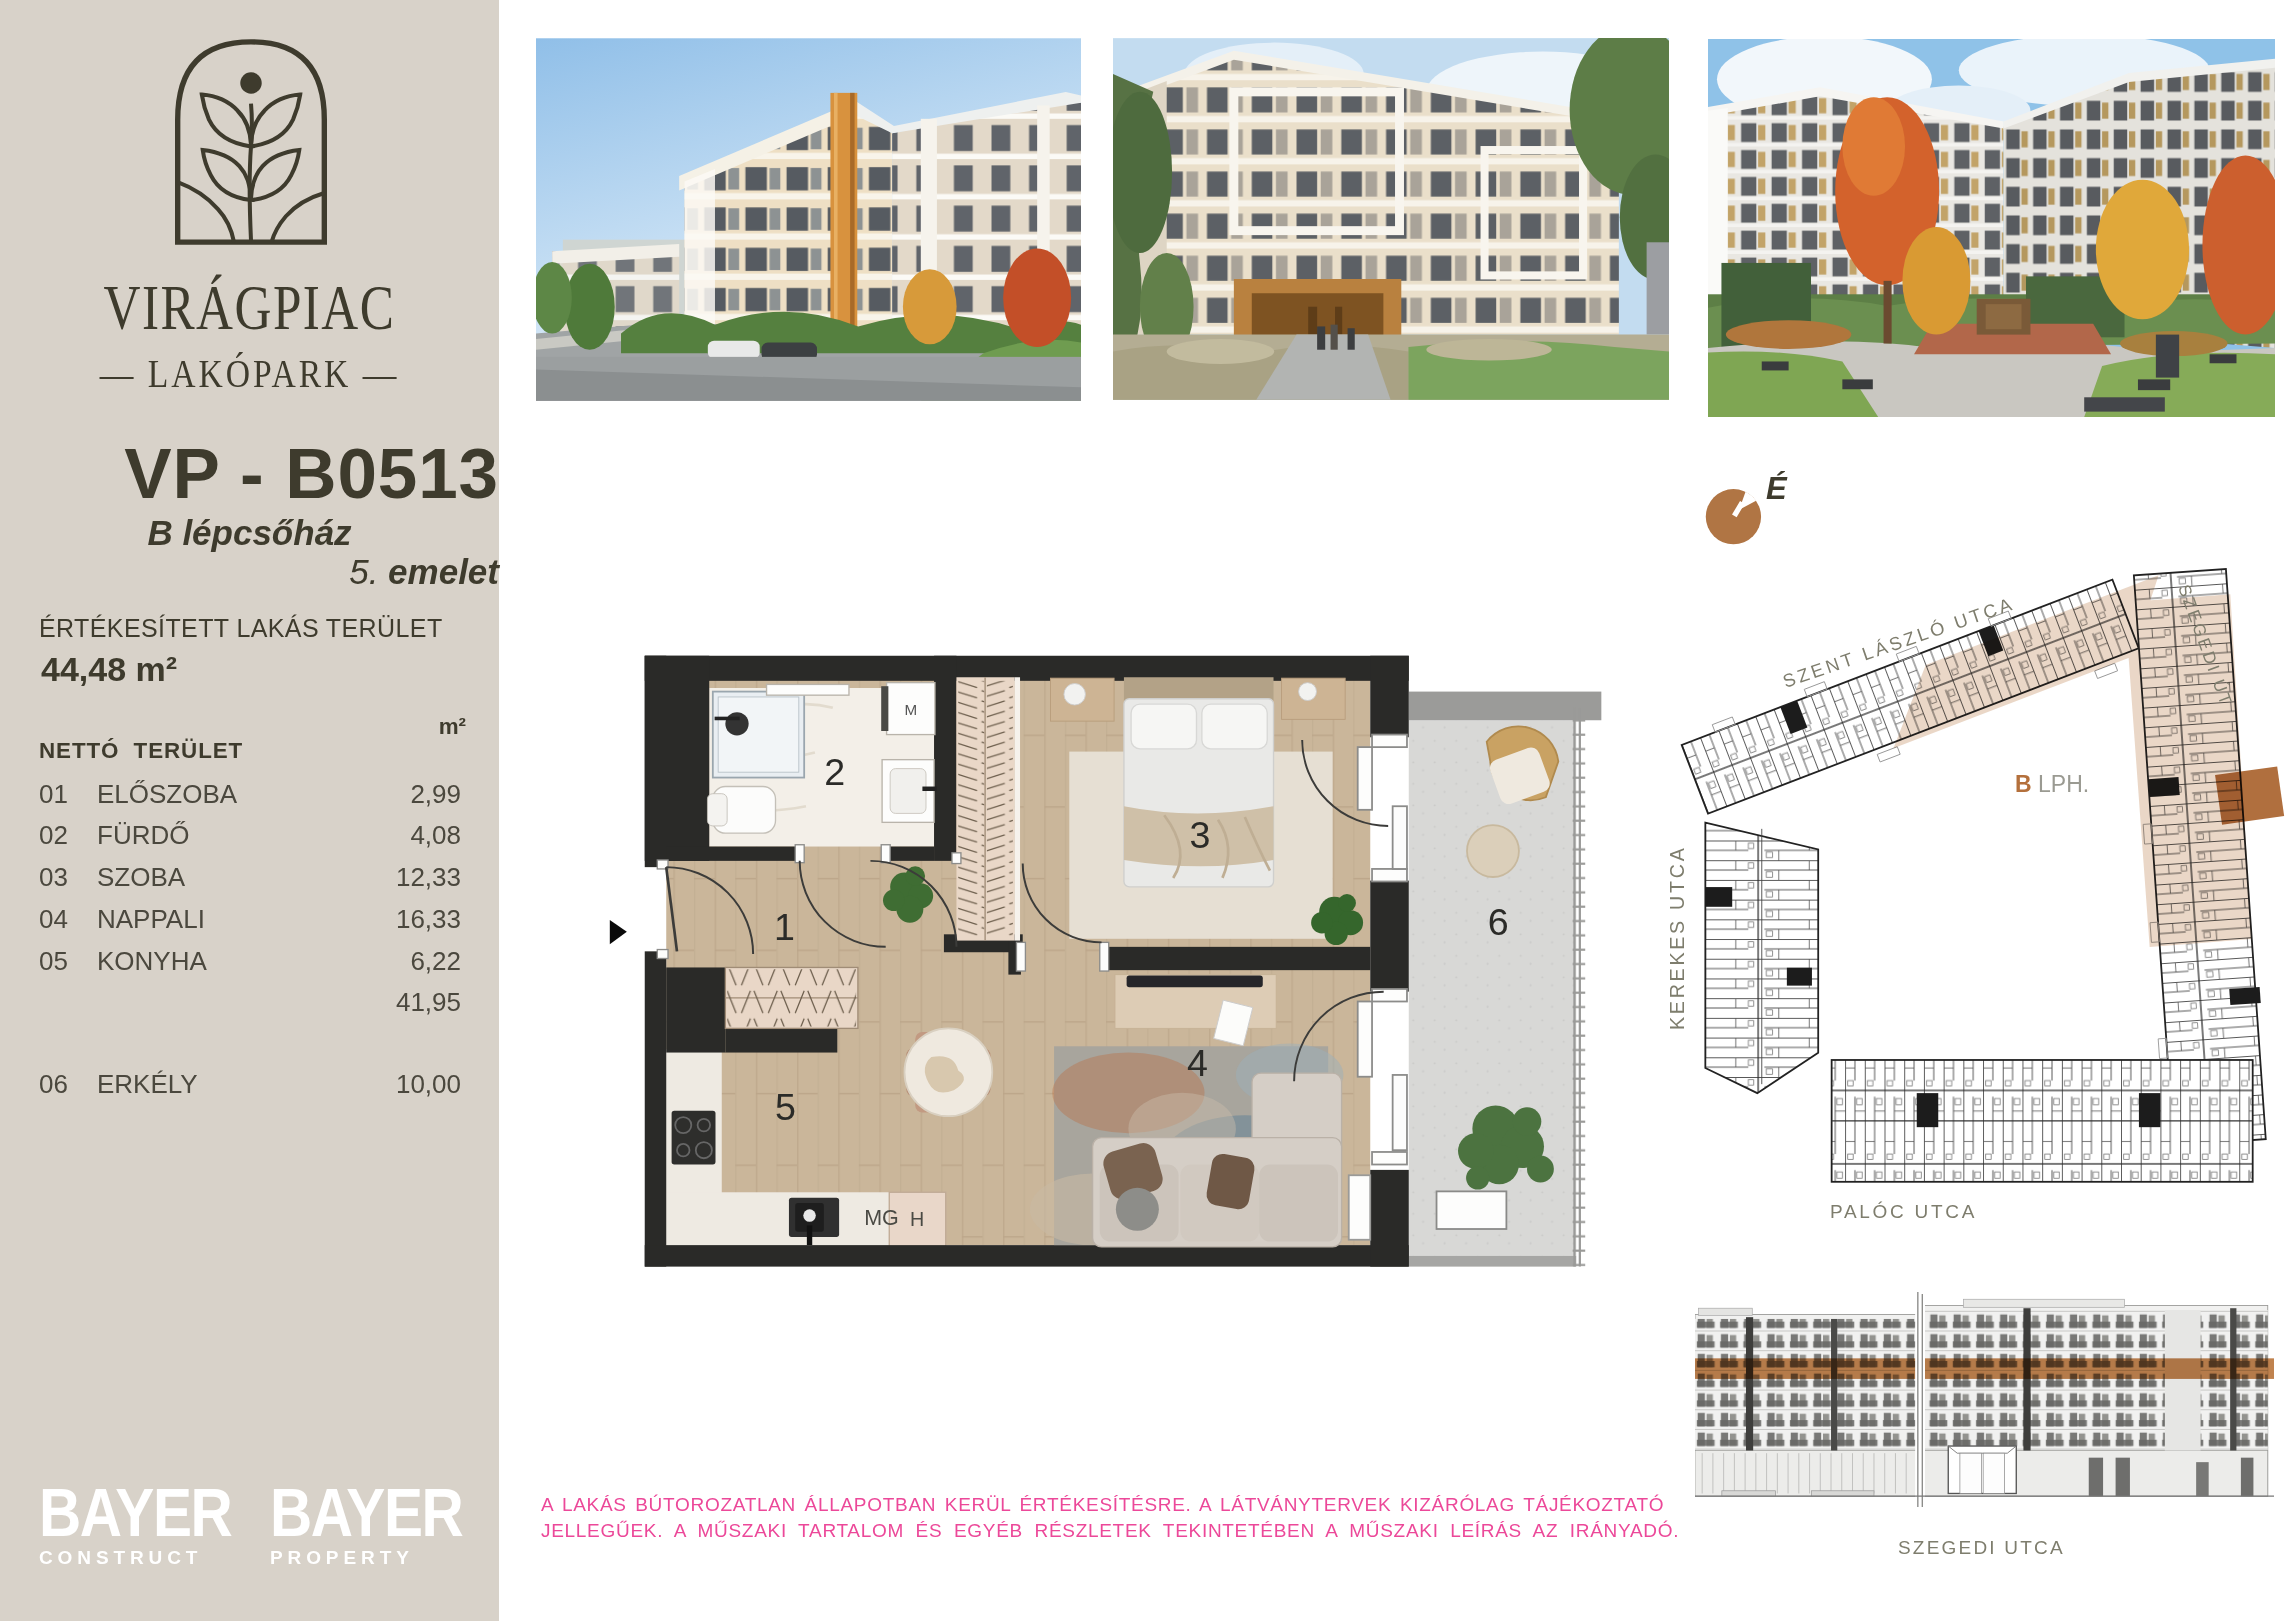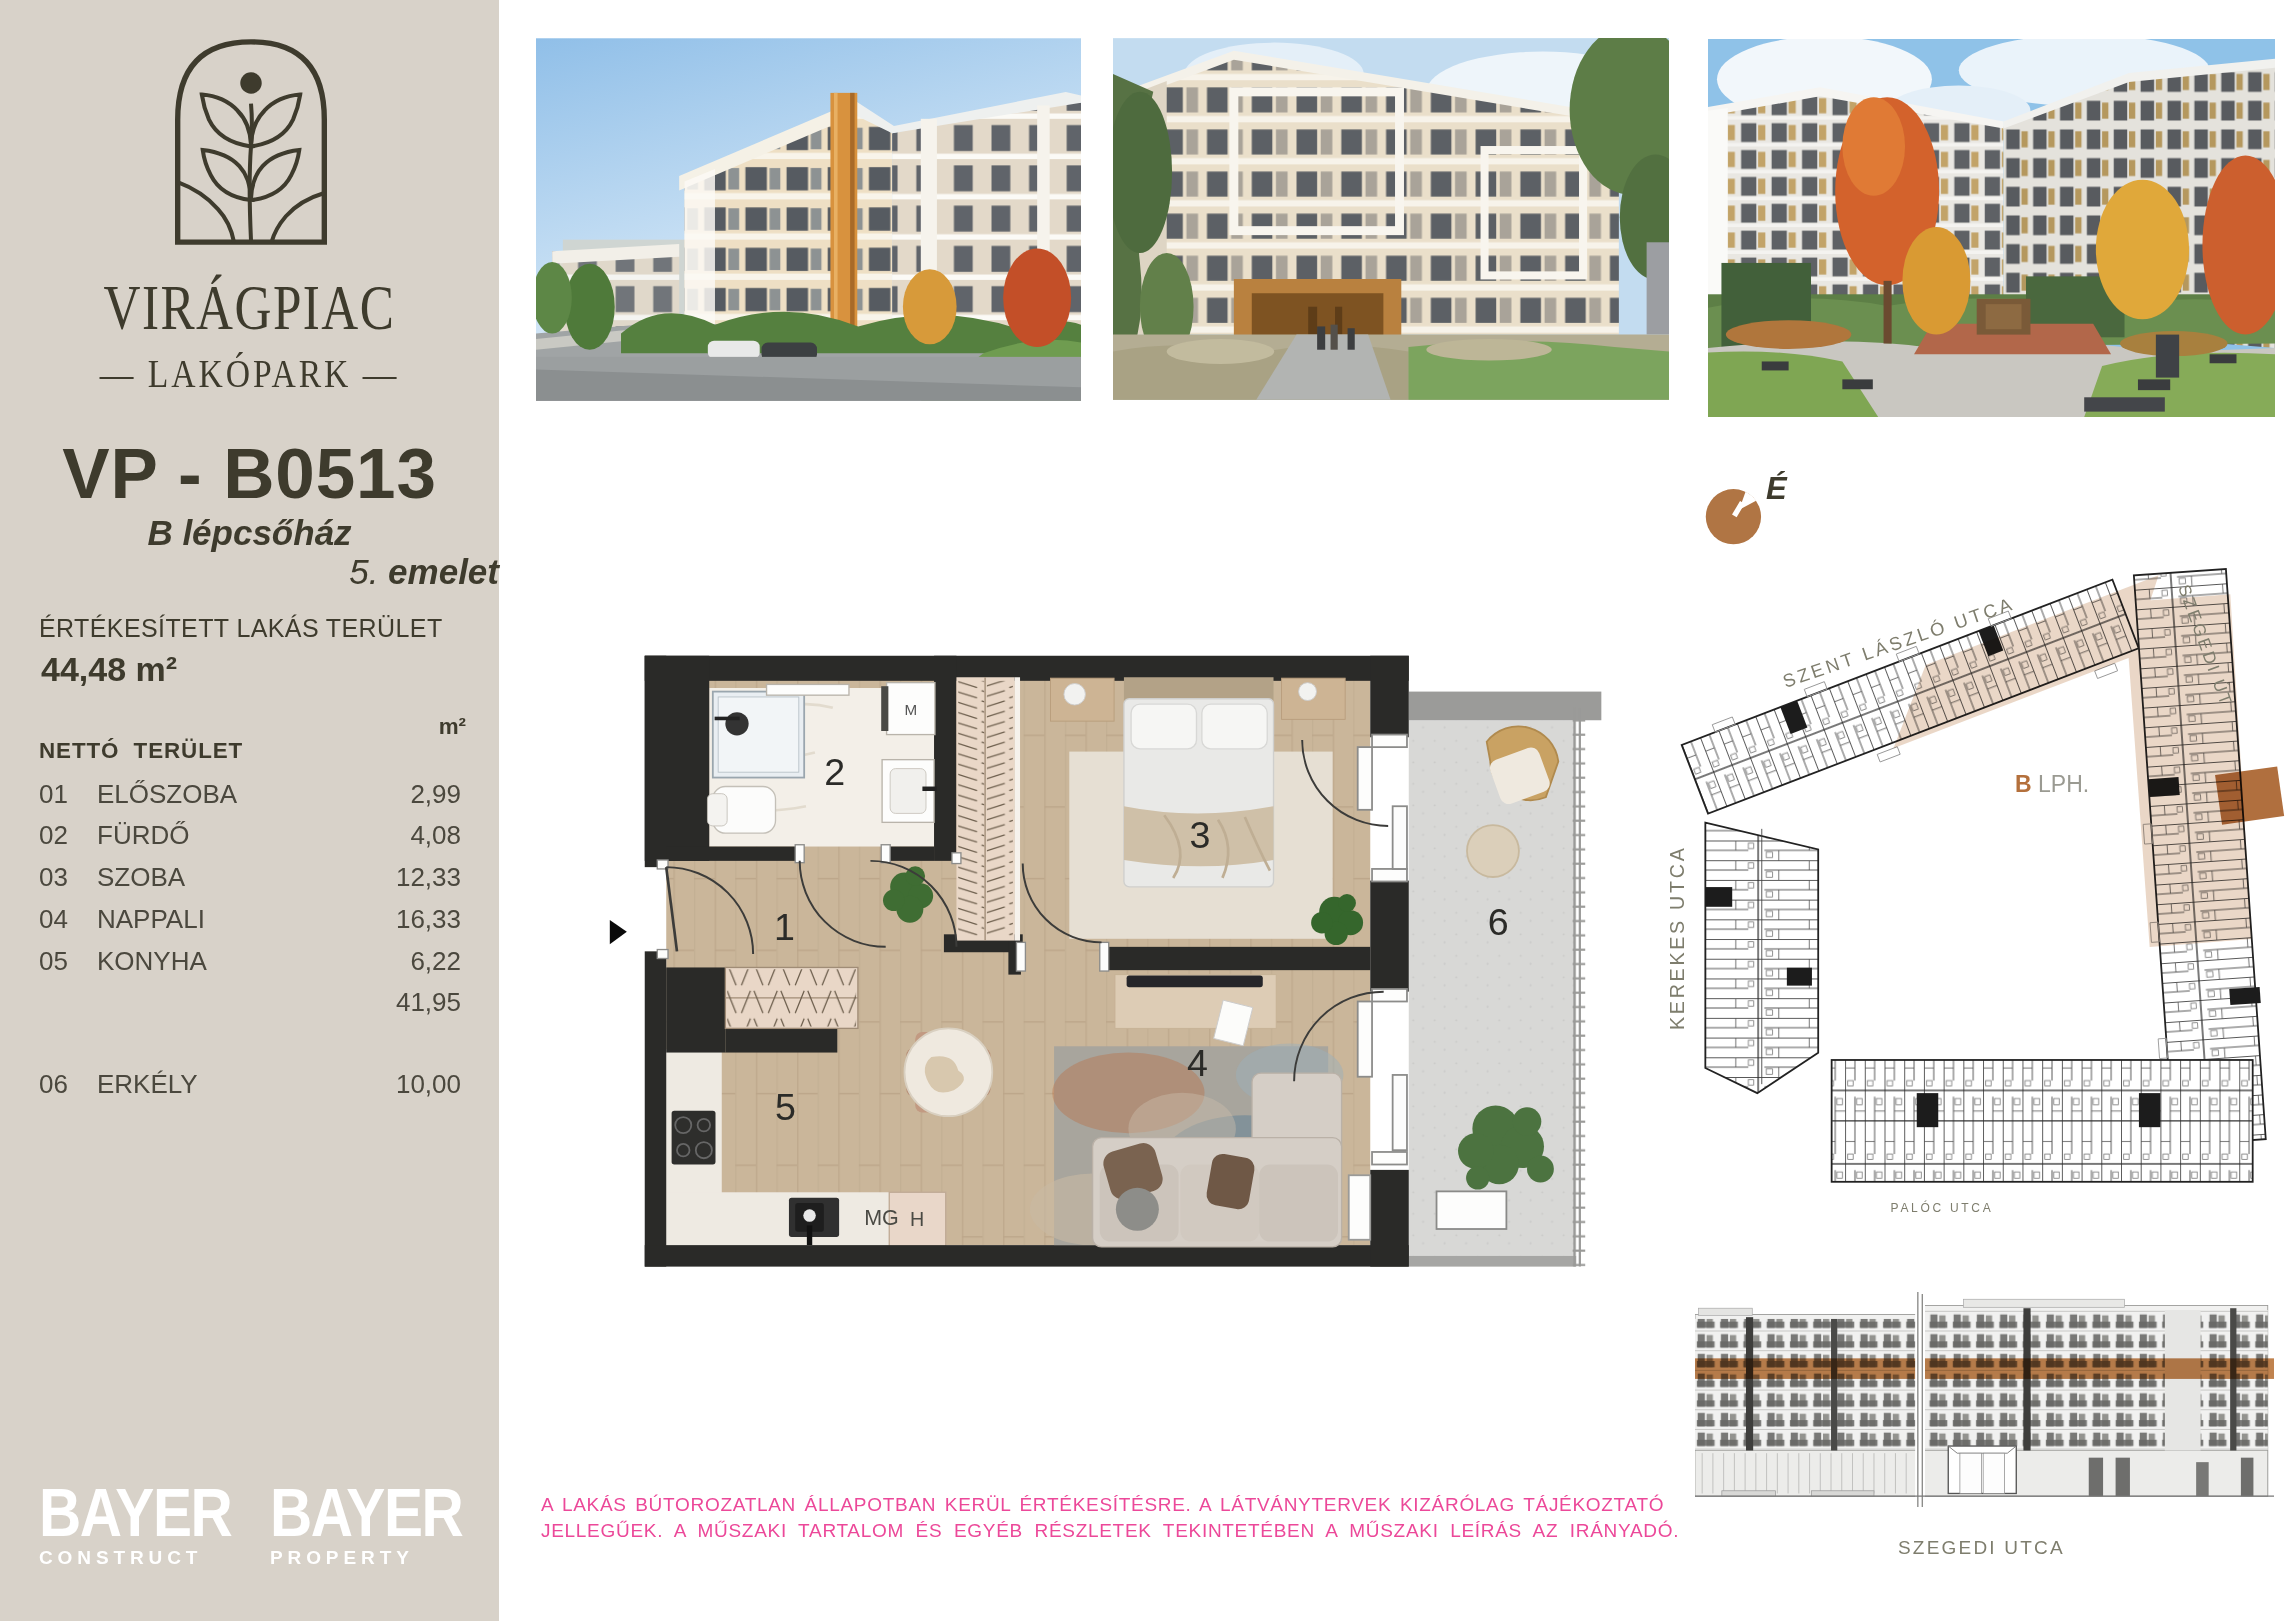--- a/index.html
+++ b/index.html
@@ -1,34 +1,34 @@
 <!DOCTYPE html>
 <html style="font-size:14.3px"><head><meta charset="utf-8"><style>
 html,body{margin:0;padding:0}
 body{width:2293px;height:1621px;position:relative;background:#fff;overflow:hidden;font-family:"Liberation Sans",sans-serif}
 .abs{position:absolute}
 #sidebar{left:0;top:0;width:499px;height:1621px;background:#d8d2c9}
 .olive{color:#3e3b2d}
-#vp{left:0;top:433px;width:499px;text-align:center;font-size:71px;font-weight:bold;letter-spacing:0.9px;color:#3e3b2d}
+#vp{left:0;top:433px;width:499px;text-align:right;font-size:71px;font-weight:bold;letter-spacing:0.9px;color:#3e3b2d}
 #blh{left:0;top:513px;width:499px;text-align:center;font-size:35px;font-weight:bold;font-style:italic;color:#3e3b2d}
 #em{left:0;top:552px;width:499px;text-align:right;font-size:35px;font-style:italic;color:#3e3b2d}
 #ert{left:39px;top:614px;font-size:25px;font-weight:normal;letter-spacing:0.4px;color:#3e3b2d}
 #m2b{left:41px;top:650px;font-size:34px;font-weight:bold;color:#3e3b2d}
 #netto{left:39px;top:738px;font-size:22.4px;font-weight:bold;letter-spacing:0.9px;color:#3e3b2d}
 #m2h{left:0;top:714px;width:466px;text-align:right;font-size:22.4px;font-weight:bold;color:#3e3b2d}
 .row{position:absolute;left:39px;width:422px;font-size:26px;color:#4b483e}
 .row .num{display:inline-block;width:58px}
 .row .val{position:absolute;right:0;top:0}
 #viragpiac{left:0;top:271px;width:499px;text-align:center;font-family:"Liberation Serif",serif;font-size:64px;color:#3e3b2d;letter-spacing:1.8px;transform:scaleX(0.8)}
 #lakopark{left:0;top:349px;width:499px;text-align:center;font-family:"Liberation Serif",serif;font-size:41px;color:#3e3b2d;letter-spacing:3.6px;transform:scaleX(0.82)}
 #disc{left:541px;top:1492px;width:1139px;font-size:19px;line-height:25.5px;color:#ec4899;white-space:nowrap}
 #disc .l1{letter-spacing:0.7px;word-spacing:2.6px}
 #disc .l2{letter-spacing:0.7px;word-spacing:5.6px}
 .street{color:#7e7d6d;letter-spacing:2.7px}
-#paloc{left:1830px;top:1201px;width:224px;text-align:center;font-size:12px}
+#paloc{left:1830px;top:1201px;width:224px;text-align:left;font-size:19px}
 #szegediu{left:1898px;top:1537px;width:224px;font-size:19px;letter-spacing:2.2px !important}
 #kerekes{left:1666px;top:1030px;font-size:19.7px;transform:rotate(-90deg);transform-origin:left top}
 #szentl{left:1780px;top:672px;font-size:18.4px;letter-spacing:3.1px !important;transform:rotate(-19deg);transform-origin:left top;white-space:nowrap}
 #szegedut{left:2192px;top:582px;font-size:17px;transform:rotate(70deg);transform-origin:left top;white-space:nowrap}
 #blph{left:2015px;top:771px;font-size:23px;color:#9a9a92;white-space:nowrap}
 #blph b{color:#b4703c}
 #ecap{left:1766px;top:471px;font-size:31px;font-weight:bold;font-style:italic;color:#3e3b2d}
 .bayer{position:absolute;color:#fff;font-weight:bold}
 .bayer .big{font-size:75px;letter-spacing:-1.8px;transform:scale(0.78,0.92);transform-origin:left top;white-space:nowrap;line-height:56px}
 .bayer .sub{font-size:19px;letter-spacing:4.9px;margin-top:4.5px;white-space:nowrap}

